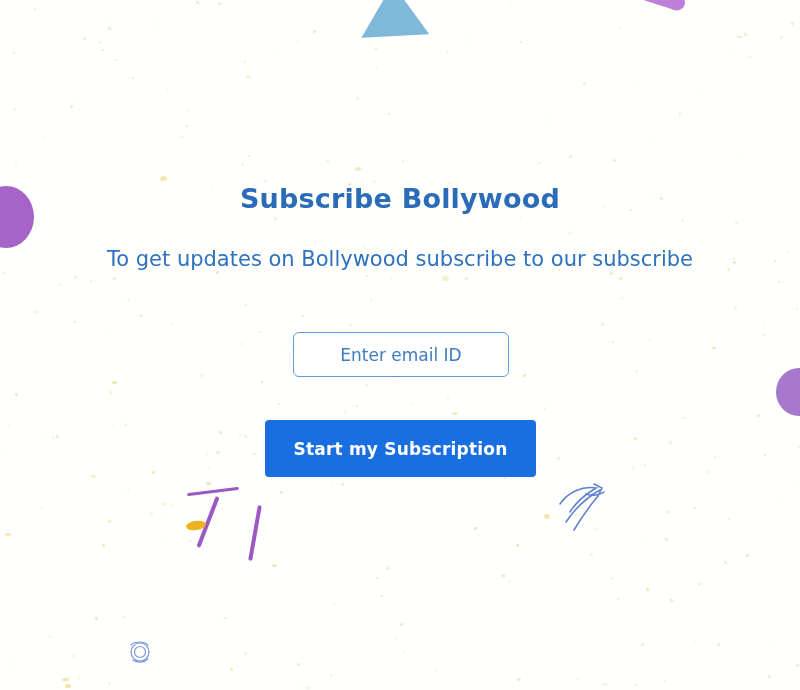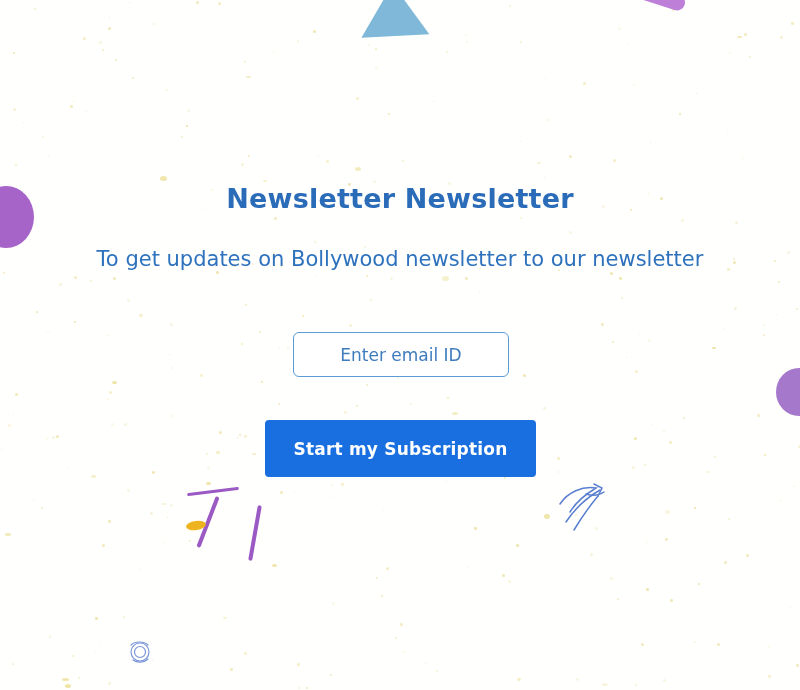--- a/index.html
+++ b/index.html
@@ -552,22 +552,22 @@
   <svg class="decor scribble-circle" viewBox="0 0 32 32">
     <g fill="none" stroke="#7a96d8" stroke-width="1.2" stroke-linecap="round">
       <circle cx="16" cy="16" r="9"></circle>
       <circle cx="16" cy="16" r="5.5"></circle>
       <path d="M7 9 C11 5, 20 5, 24 9"></path>
       <path d="M9 24 C13 27, 20 27, 24 23"></path>
     </g>
   </svg>
 
   <div class="content">
-    <h1 class="headline">Newsletter Newsletter</h1>
-
-    <p class="subhead">To get updates on Bollywood newsletter to our newsletter</p>
+    <h1 class="headline">Subscribe Bollywood</h1>
+
+    <p class="subhead">To get updates on Bollywood subscribe to our subscribe</p>
 
     <input class="email-input" type="text" placeholder="Enter email ID" style="">
 
     <button class="cta-button">Start my Subscription</button>
   </div>
 
 </div>
 
 </body></html>

